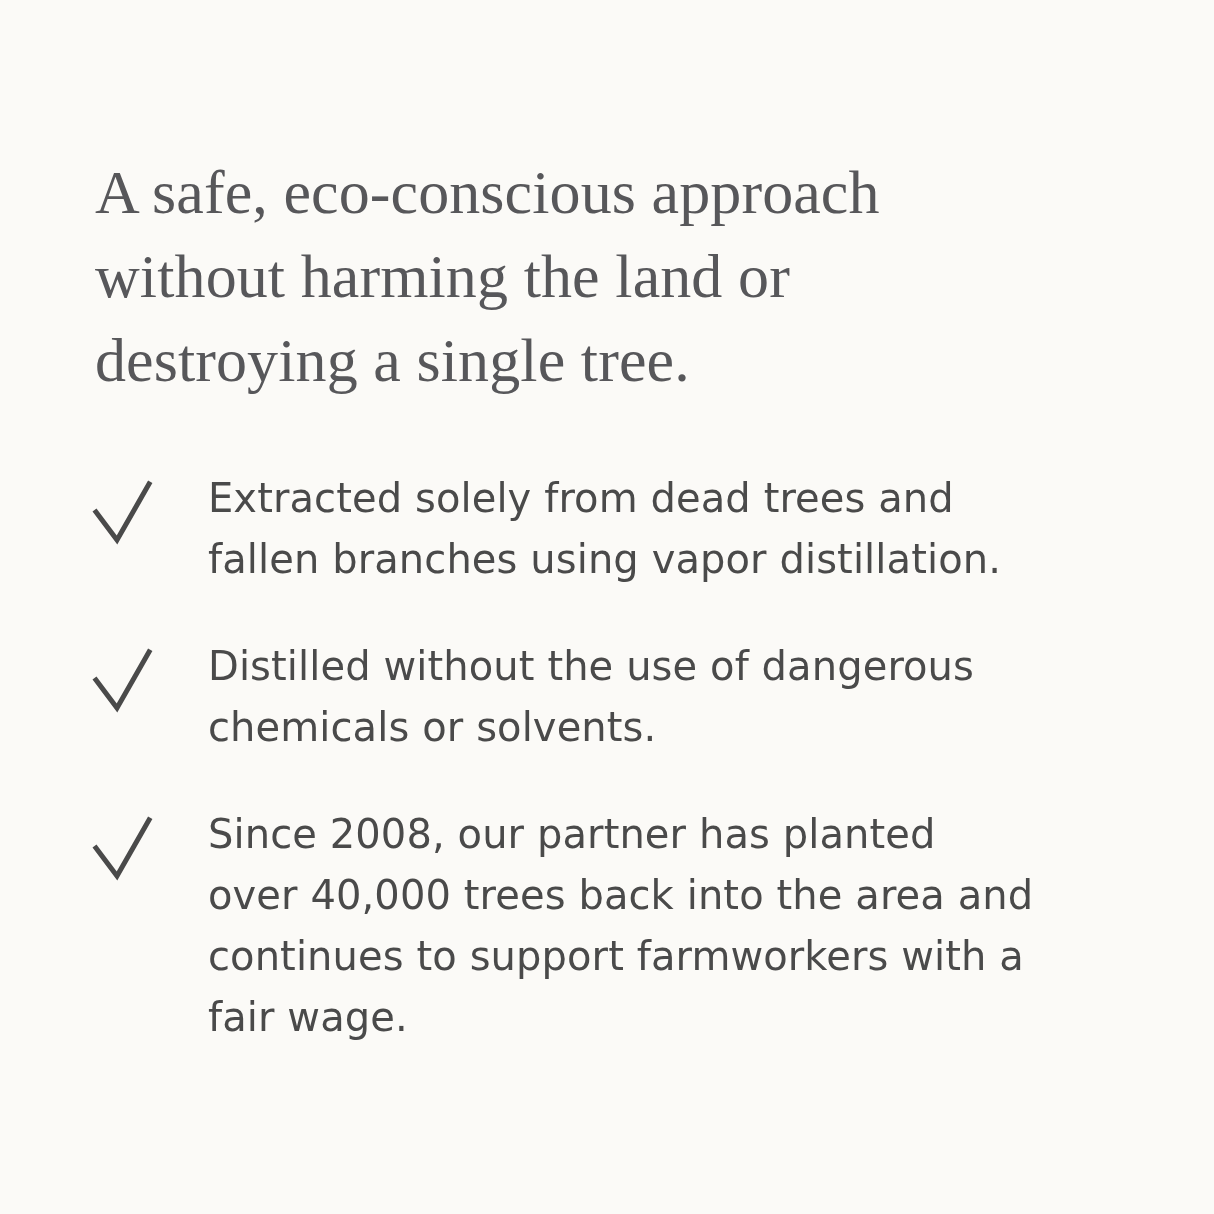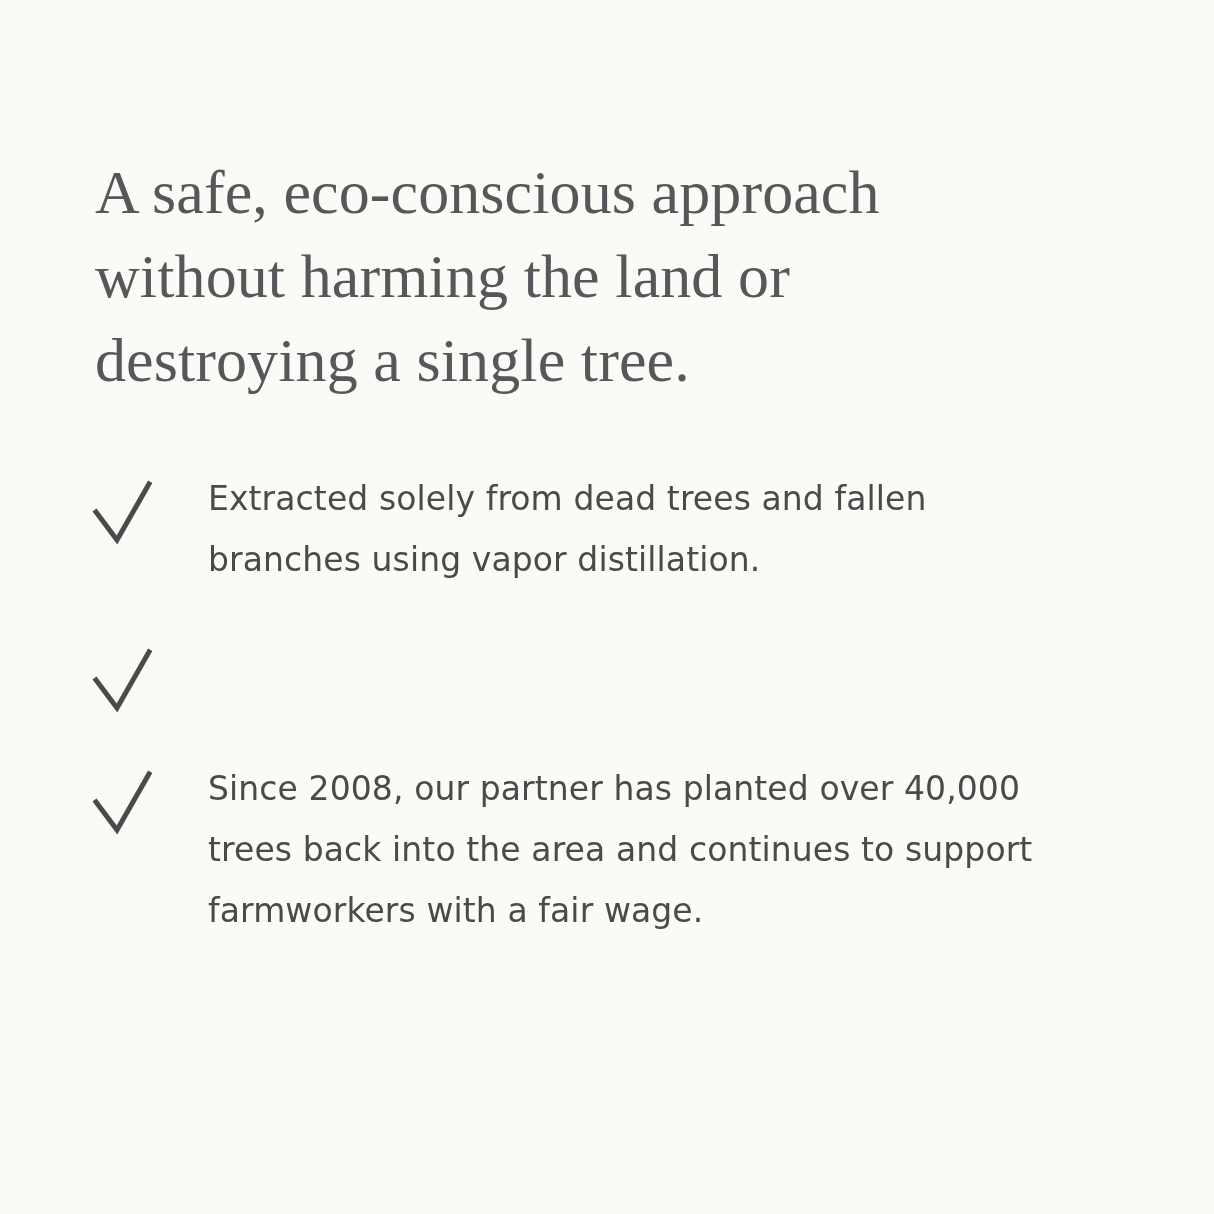--- a/index.html
+++ b/index.html
@@ -71,21 +71,21 @@
   }
   .check-icon svg {
     display: block;
     width: 56px;
     height: 62px;
     overflow: visible;
   }
 
   .benefit-text {
     font-family: "DejaVu Sans", "Liberation Sans", sans-serif;
-    font-size: 33px;
+    font-size: 40px;
     line-height: 61px;
     font-weight: 400;
     color: #4A4A4A;
     letter-spacing: 0.1px;
     max-width: 828px;
   }
 </style>
 </head>
 <body style="background: rgb(251, 250, 247);">
 
@@ -104,20 +104,21 @@
         </span>
         <span class="benefit-text" style="color: rgb(74, 74, 74);">Extracted solely from dead trees and fallen branches using vapor distillation.</span>
       </li>
 
       <li class="benefit-item">
         <span class="check-icon">
           <svg viewBox="0 0 56 62" xmlns="http://www.w3.org/2000/svg">
             <path d="M1 30 L22 58 L54 2" fill="none" stroke="#4A4A4A" stroke-width="5" stroke-linecap="square" stroke-linejoin="miter"></path>
           </svg>
         </span>
+        <span class="benefit-text" style="color: rgb(74, 74, 74);">Distilled without the use of dangerous chemicals or solvents.</span>
       </li>
 
       <li class="benefit-item">
         <span class="check-icon">
           <svg viewBox="0 0 56 62" xmlns="http://www.w3.org/2000/svg">
             <path d="M1 30 L22 58 L54 2" fill="none" stroke="#4A4A4A" stroke-width="5" stroke-linecap="square" stroke-linejoin="miter"></path>
           </svg>
         </span>
         <span class="benefit-text" style="color: rgb(74, 74, 74);">Since 2008, our partner has planted over 40,000 trees back into the area and continues to support farmworkers with a fair wage.</span>
       </li>

